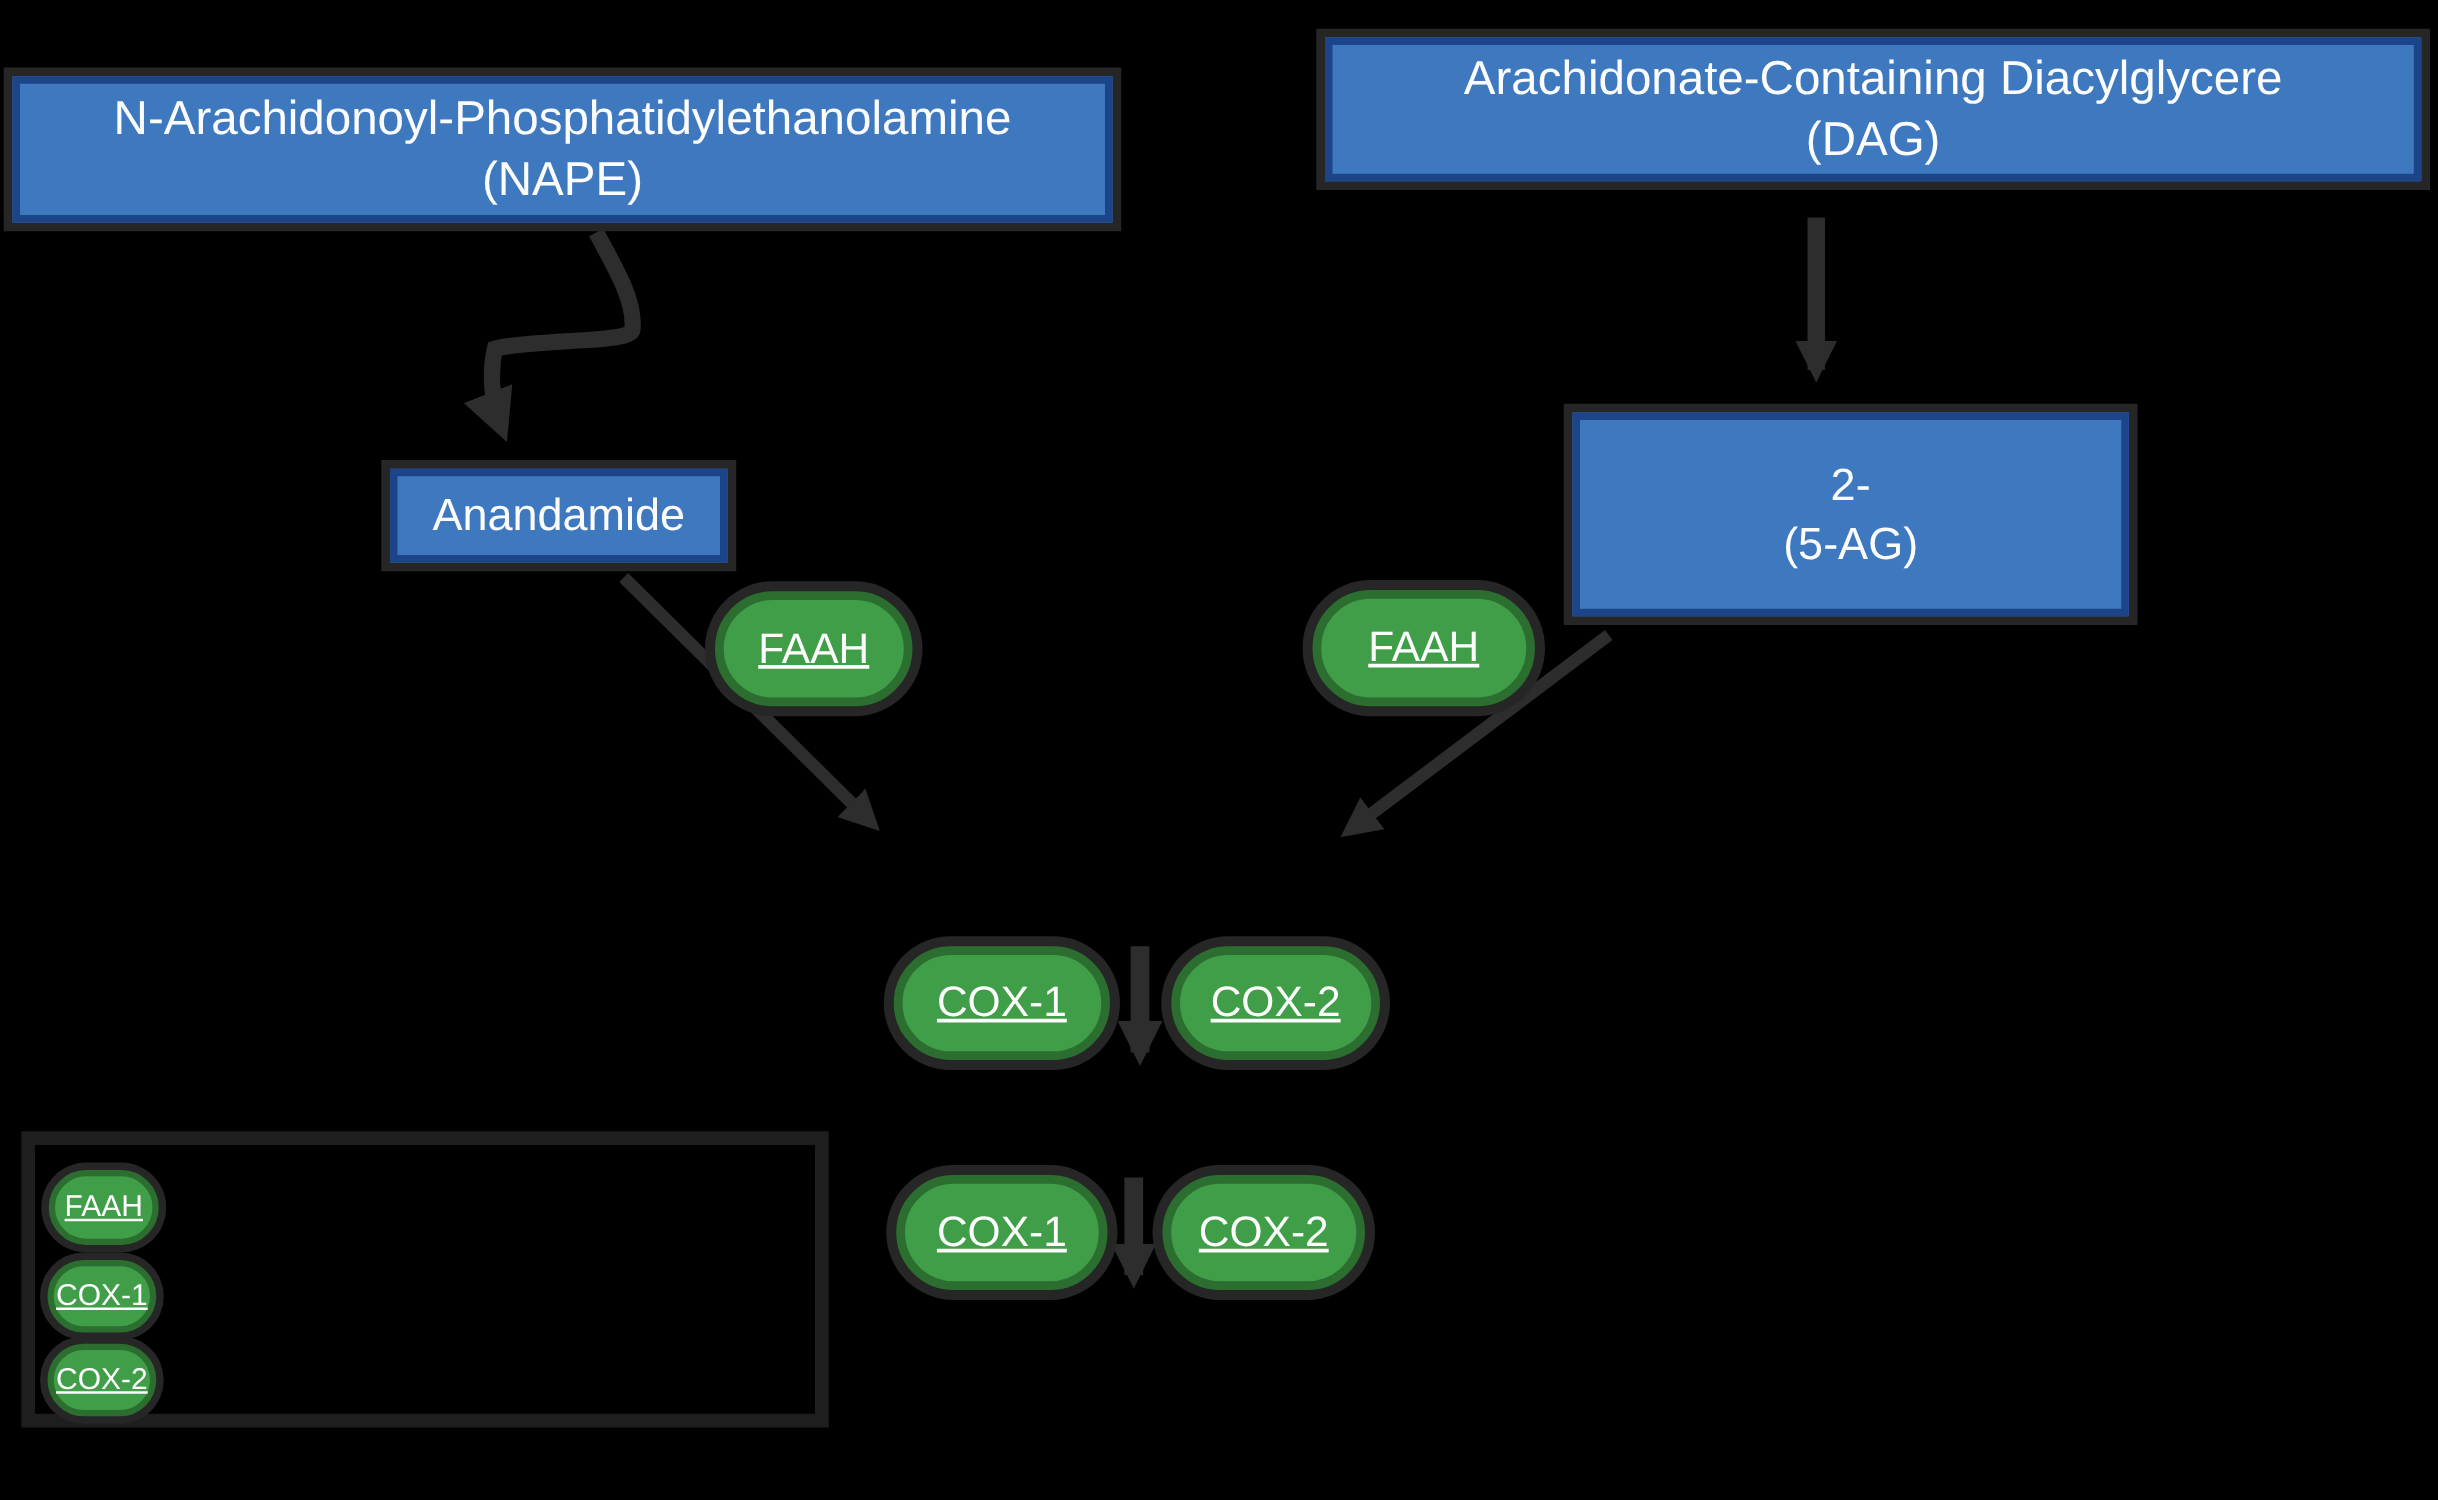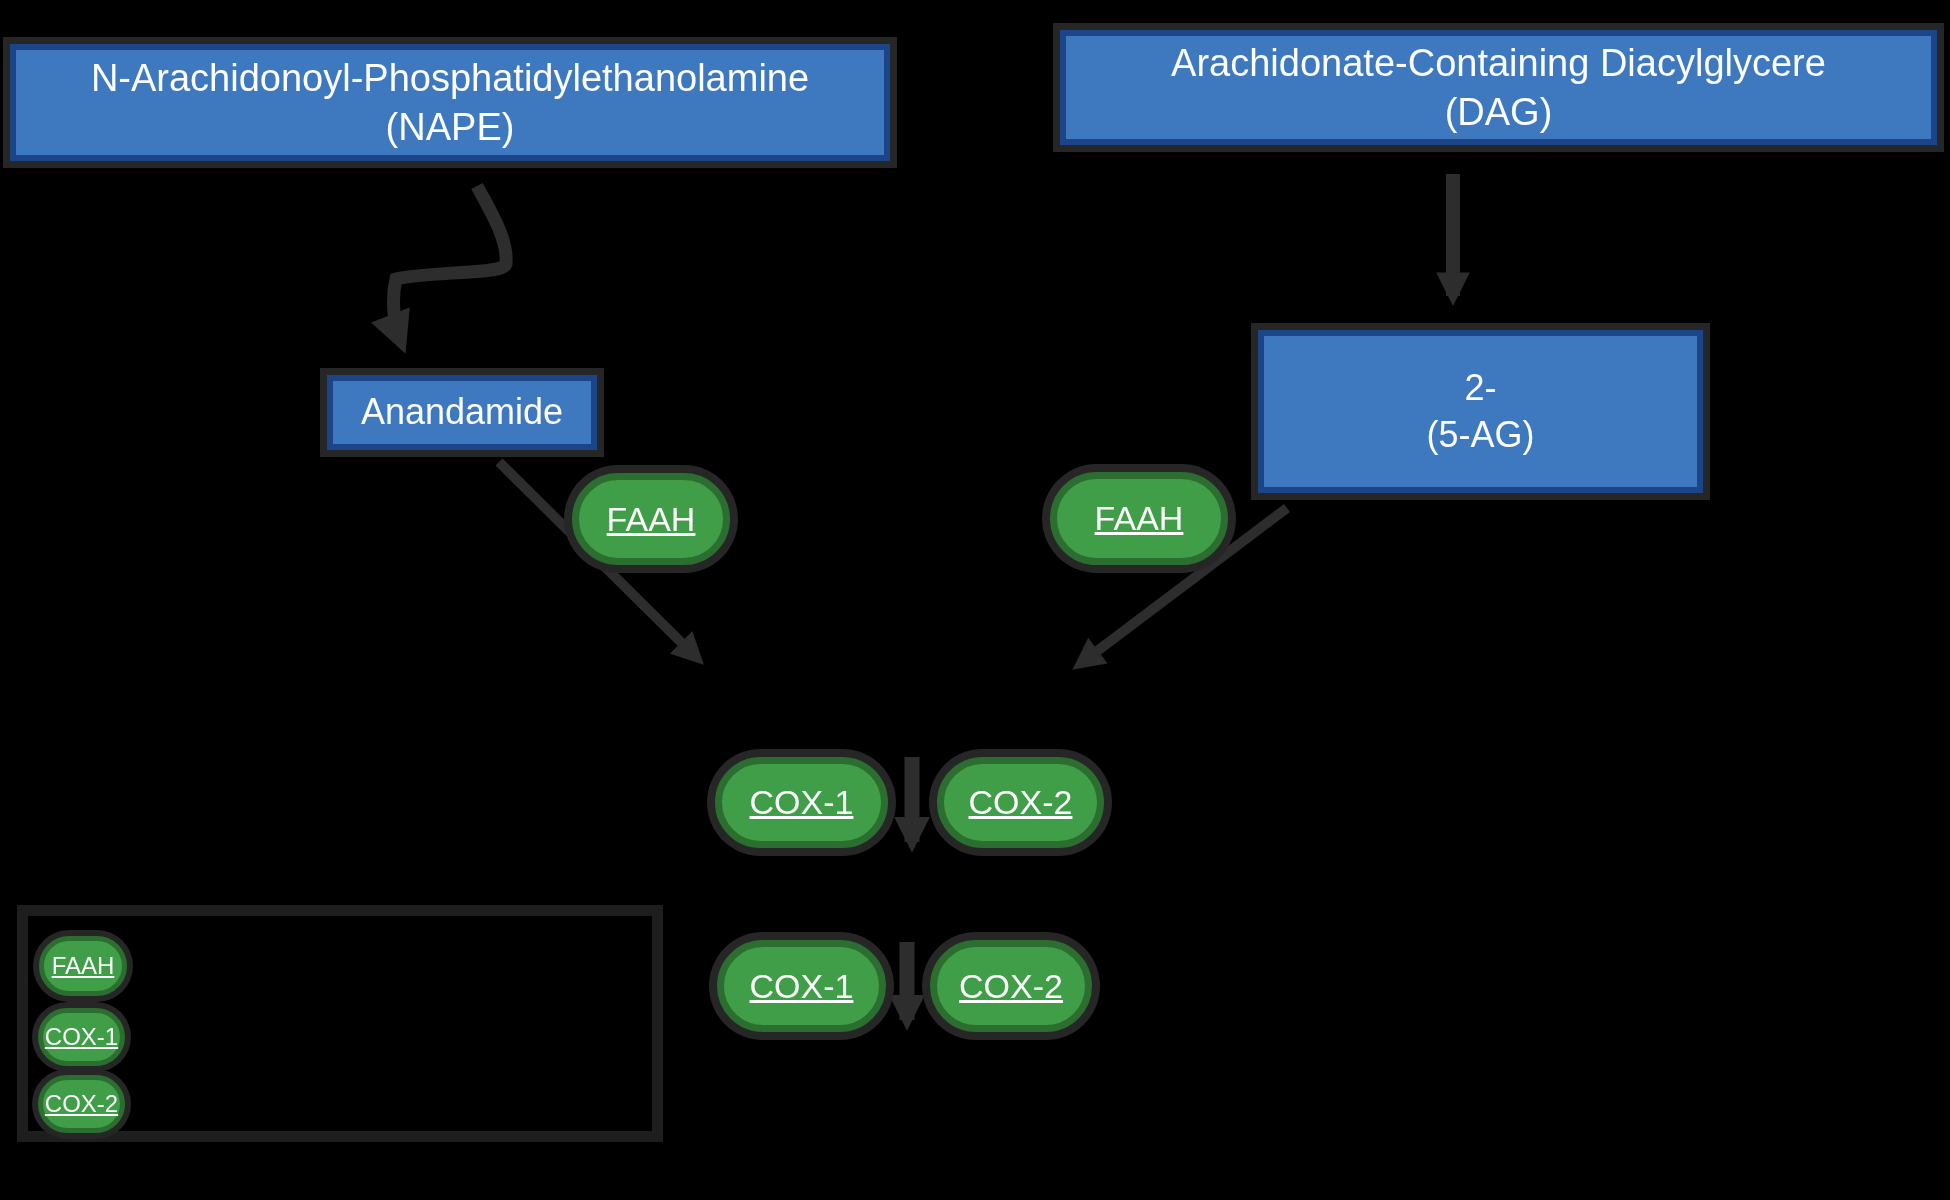--- a/index.html
+++ b/index.html
@@ -75,31 +75,31 @@
       </marker>
     </defs>
     <path d="M 477 186 C 492 214 508 240 506 263 C 506 268 498 270 470 272 C 440 274 410 275 396 279 C 391 300 394 324 401 342" fill="none" stroke="currentColor" stroke-width="13" marker-end="url(#ah)"></path>
     <path d="M 1453 174 L 1453 296" fill="none" stroke="currentColor" stroke-width="14" marker-end="url(#ah2)"></path>
     <path d="M 499 462 L 697 658" fill="none" stroke="currentColor" stroke-width="10" marker-end="url(#ah)"></path>
     <path d="M 1287 508 L 1080 664" fill="none" stroke="currentColor" stroke-width="10" marker-end="url(#ah)"></path>
     <path d="M 912 757 L 912 842" fill="none" stroke="currentColor" stroke-width="15" marker-end="url(#ah2)"></path>
     <path d="M 907 942 L 907 1020" fill="none" stroke="currentColor" stroke-width="15" marker-end="url(#ah2)"></path>
   </svg>
 
-  <div class="node-blue hdr" style="left:10px; top:44px; width:880px; height:117px;">
+  <div class="node-blue hdr" style="left:10px; top:61px; width:880px; height:117px;">
     <span class="line">N-Arachidonoyl-Phosphatidylethanolamine</span>
     <span class="line">(NAPE)</span>
   </div>
 
   <div class="node-blue hdr" style="left:1060px; top:30px; width:877px; height:115px;">
     <span class="line">Arachidonate-Containing Diacylglycere</span>
     <span class="line">(DAG)</span>
   </div>
 
-  <div class="node-blue mid" style="left:327px; top:375px; width:270px; height:75px;">
+  <div class="node-blue mid" style="left:312px; top:375px; width:270px; height:75px;">
     <span class="line">Anandamide</span>
   </div>
 
   <div class="node-blue mid" style="left:1258px; top:330px; width:445px; height:163px;">
     <span class="line">2-</span>
     <span class="line">(5-AG)</span>
   </div>
 
   <div class="node-green" style="left:572px; top:473px; width:158px; height:92px;">
     <span>FAAH</span>

